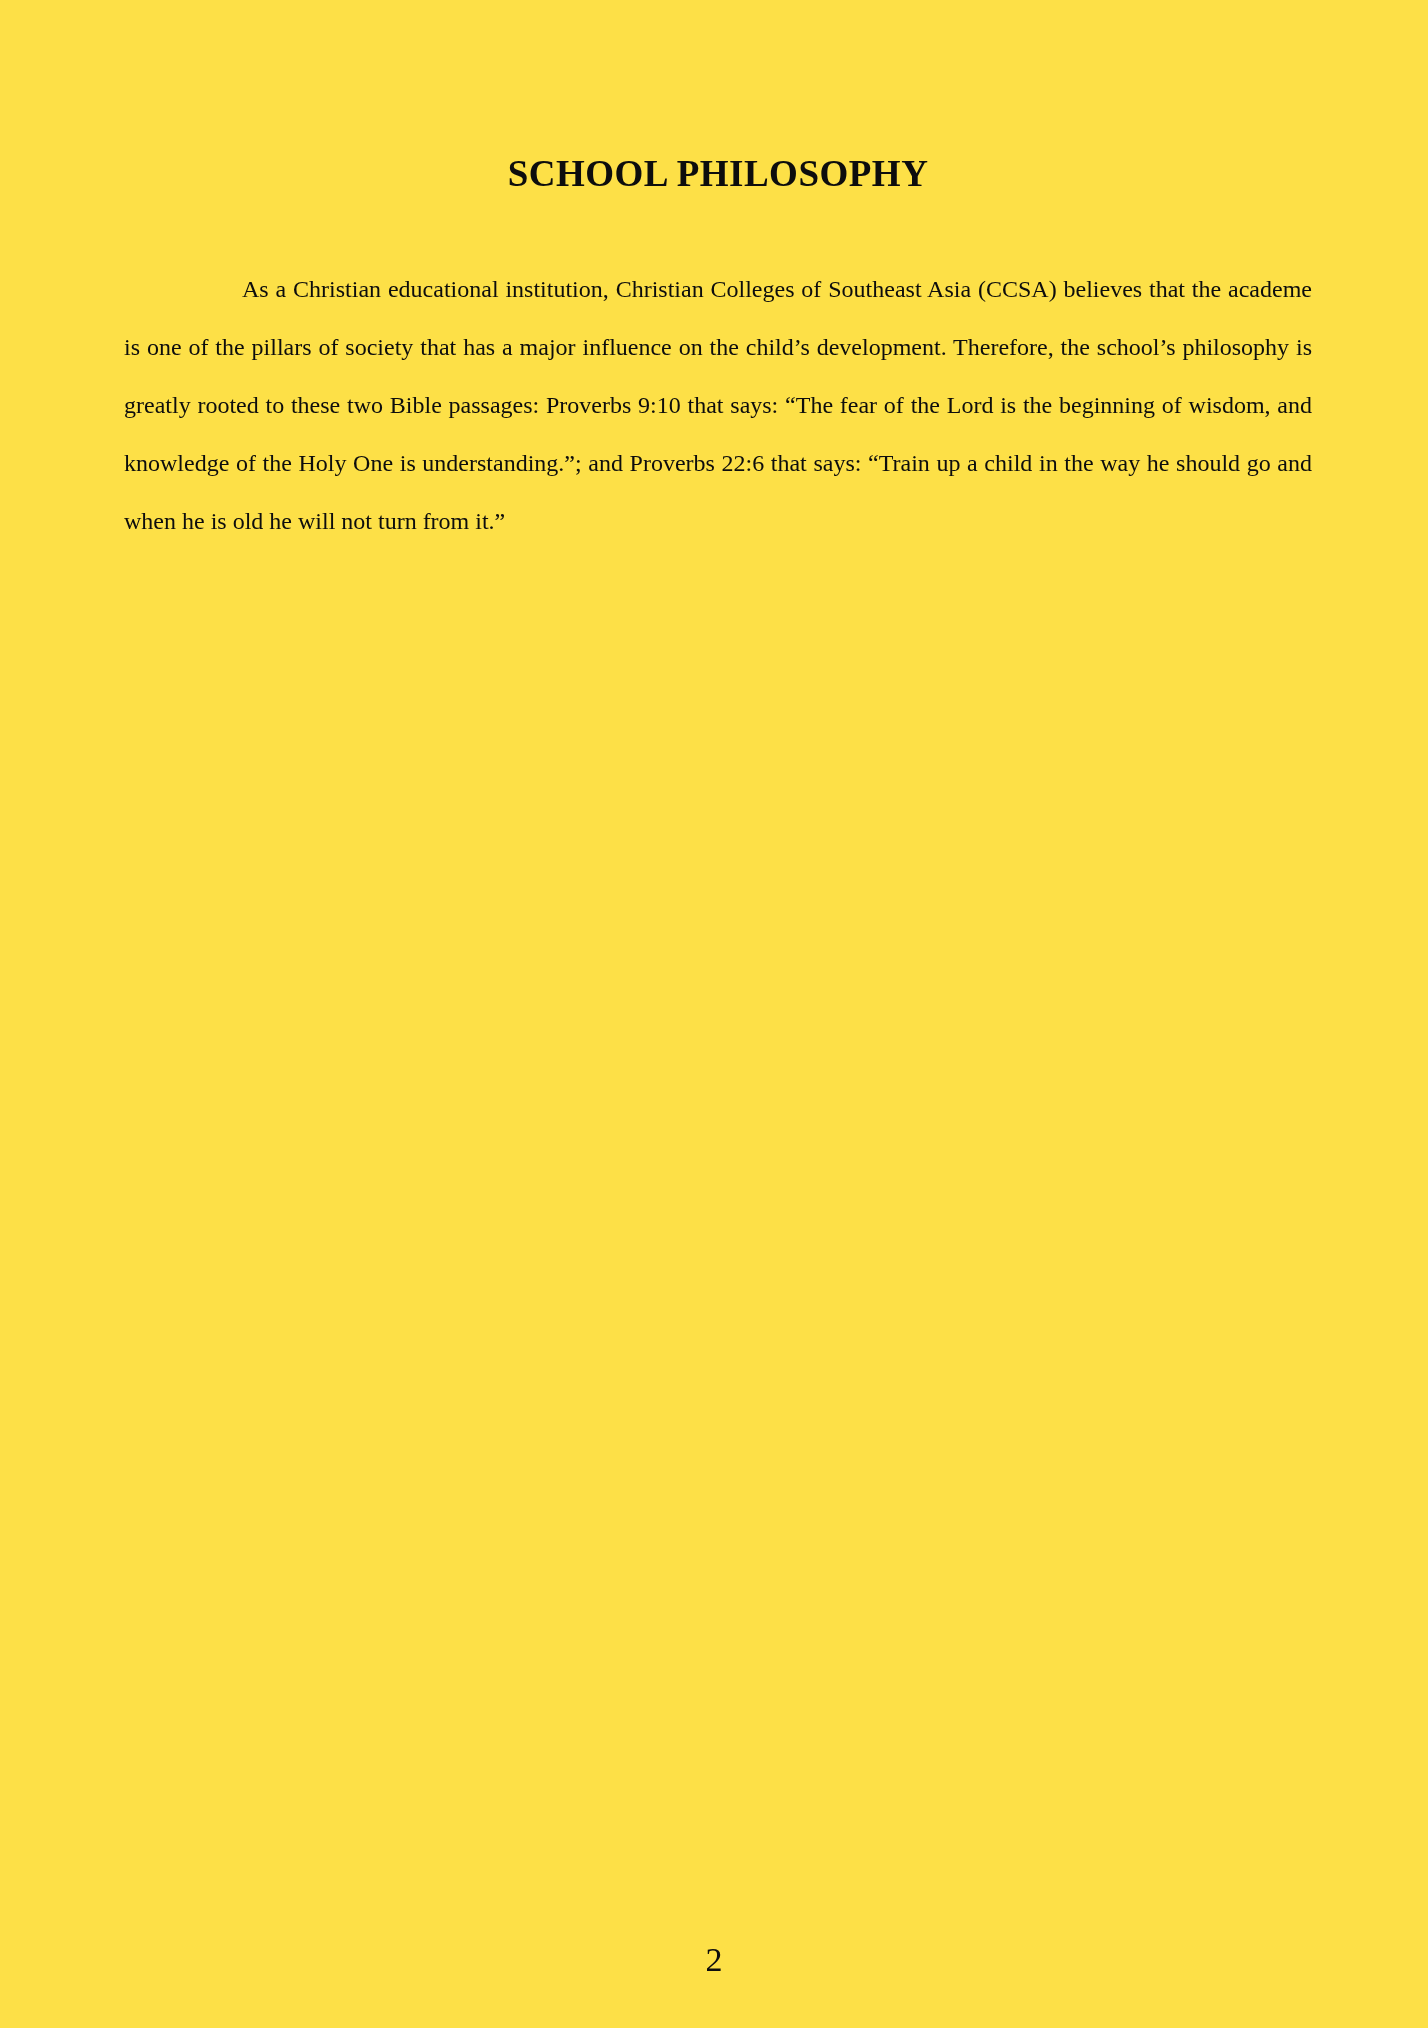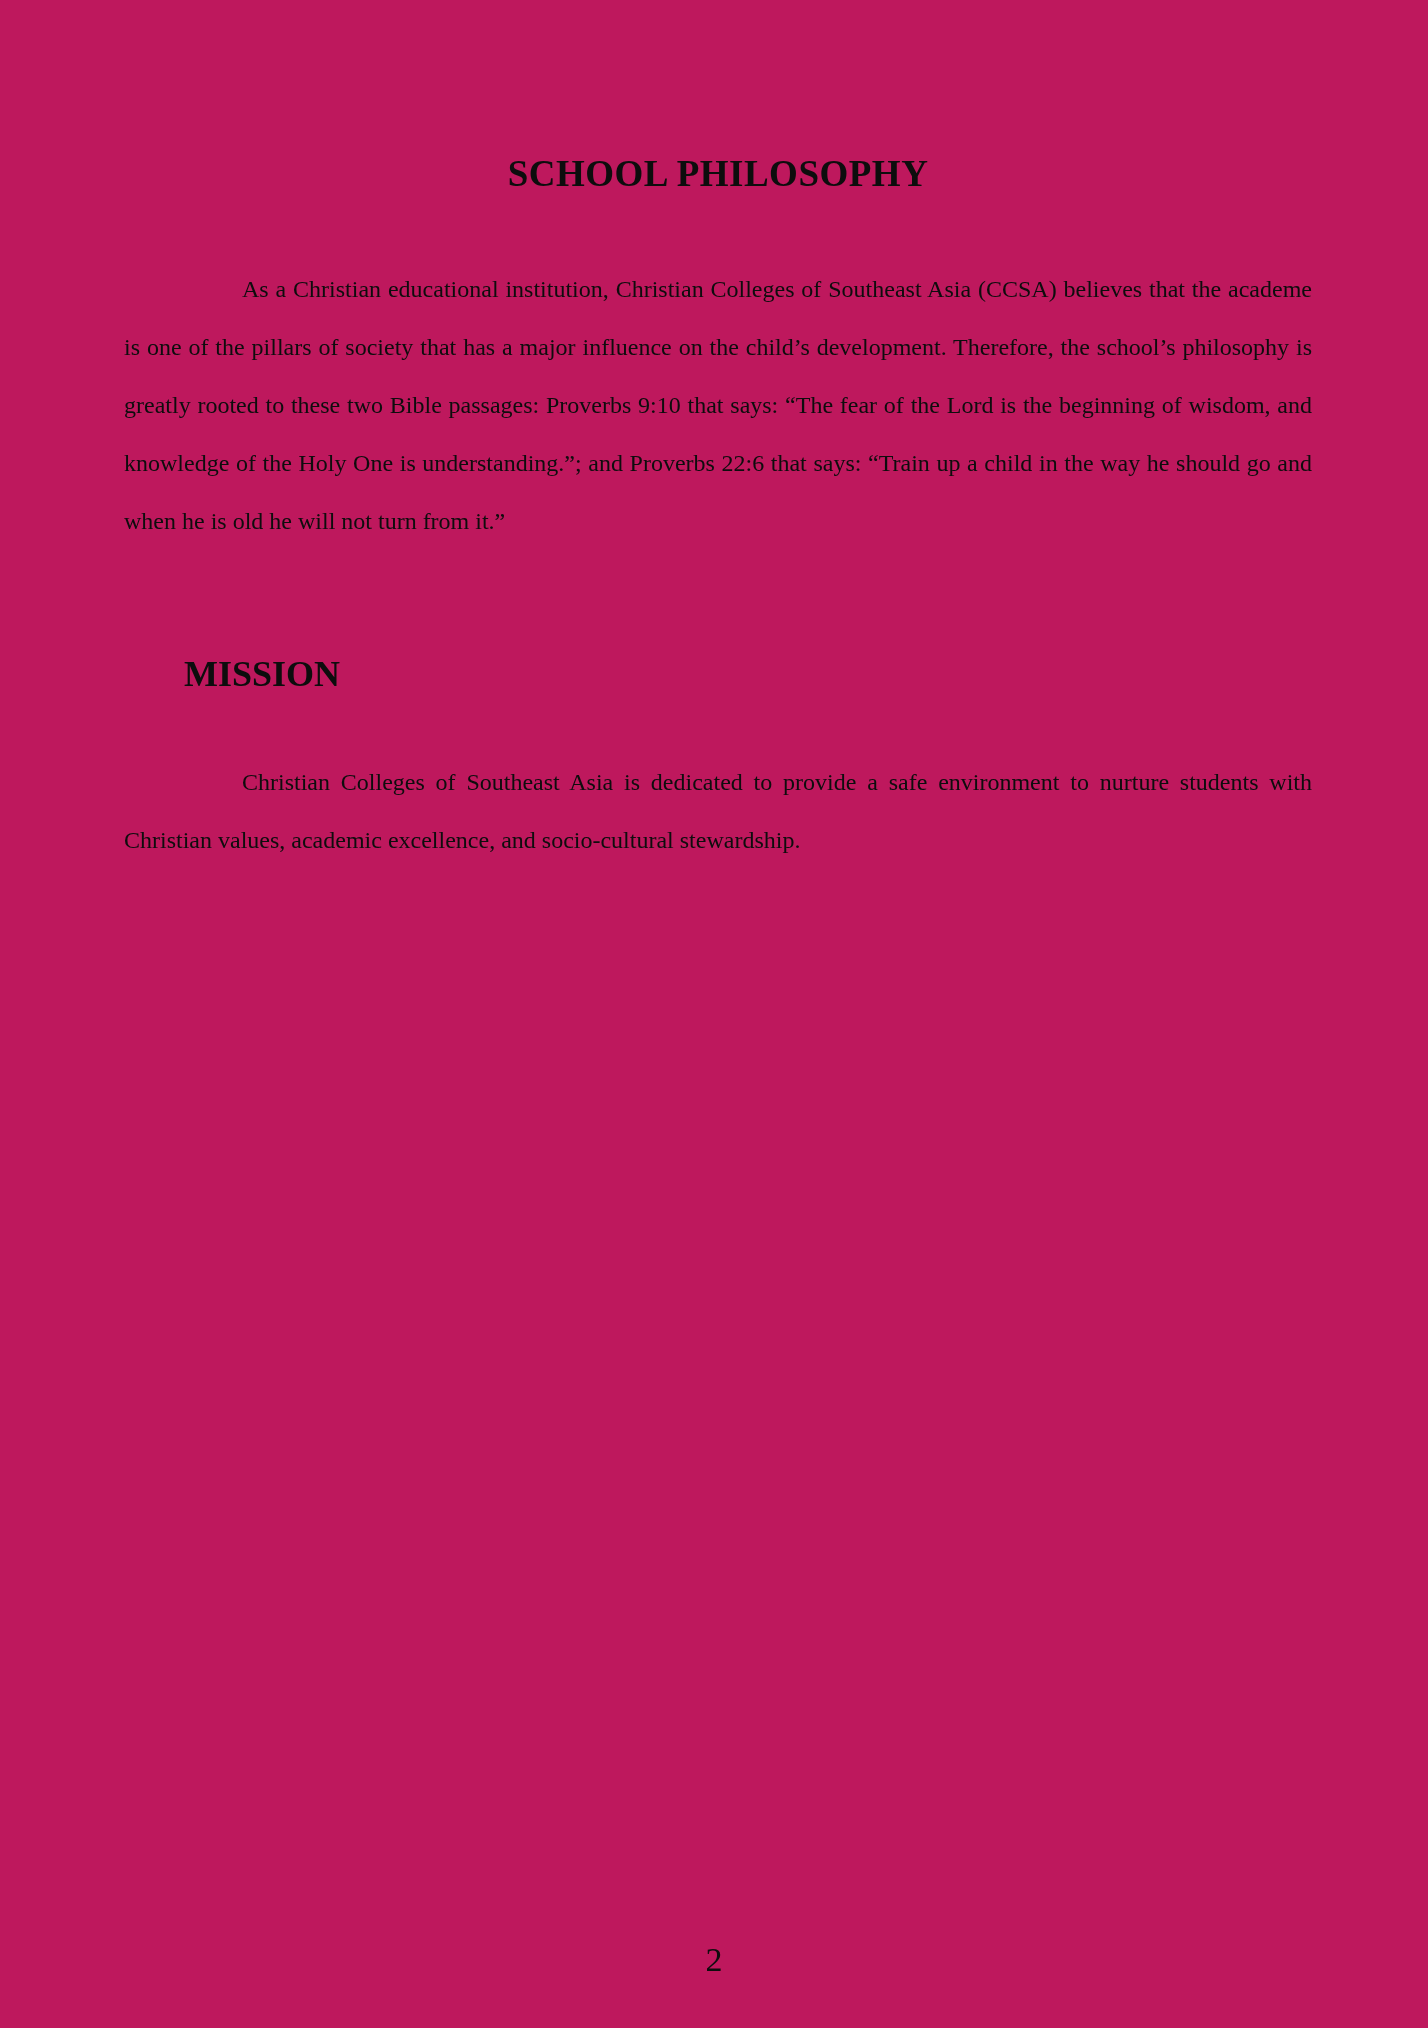--- a/index.html
+++ b/index.html
@@ -5,21 +5,21 @@
   html, body {
     margin: 0;
     padding: 0;
     background: #ffffff;
   }
   .page {
     position: relative;
     width: 1428px;
     height: 2028px;
     box-sizing: border-box;
-    background: #be185d;
+    background: #fde047;
     color: #0d0d0d;
     font-family: "Liberation Serif", "DejaVu Serif", serif;
     padding: 150px 116px 0 124px;
     overflow: hidden;
   }
   .doc-title {
     text-align: center;
     font-weight: bold;
     font-size: 37px;
     line-height: 48px;
@@ -55,20 +55,16 @@
 </head>
 <body>
 
 <div class="page">
 
   <h1 class="doc-title">SCHOOL PHILOSOPHY</h1>
 
   <p class="body-paragraph">As a Christian educational institution, Christian Colleges of Southeast Asia (CCSA) believes that the academe is one of the pillars of society that has a major influence on the child’s development. Therefore, the school’s philosophy is greatly rooted to these two Bible passages: Proverbs 9:10 that says: “The fear of the Lord is the beginning of wisdom, and knowledge of the Holy One is understanding.”; and Proverbs 22:6 that says: “Train up a child in the way he should go and when he is old he will not turn from it.”</p>
 
 
-  <div>
-    <h2 class="section-heading second">MISSION</h2>
-    <p class="body-paragraph">Christian Colleges of Southeast Asia is dedicated to provide a safe environment to nurture students with Christian values, academic excellence, and socio-cultural stewardship.</p>
-  </div>
 
   <div class="page-number">2</div>
 
 </div>
 
 </body></html>

